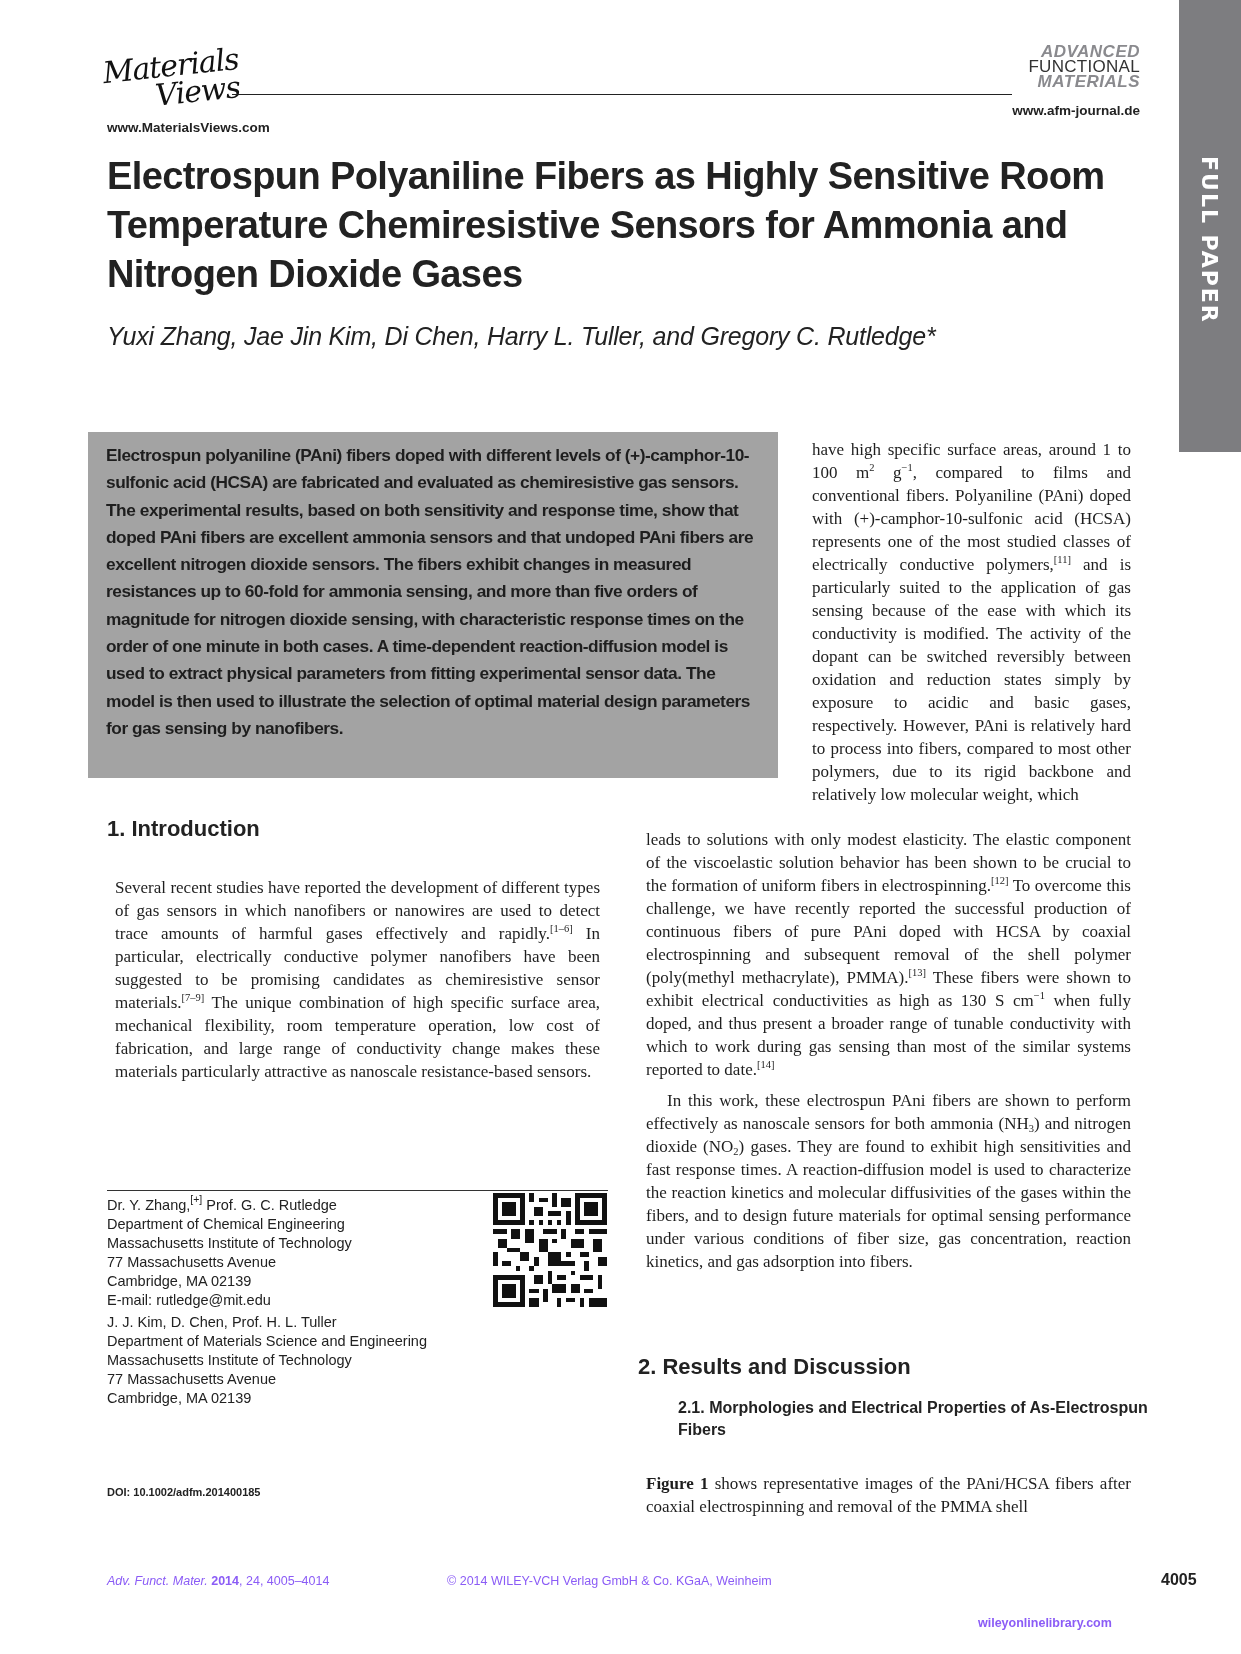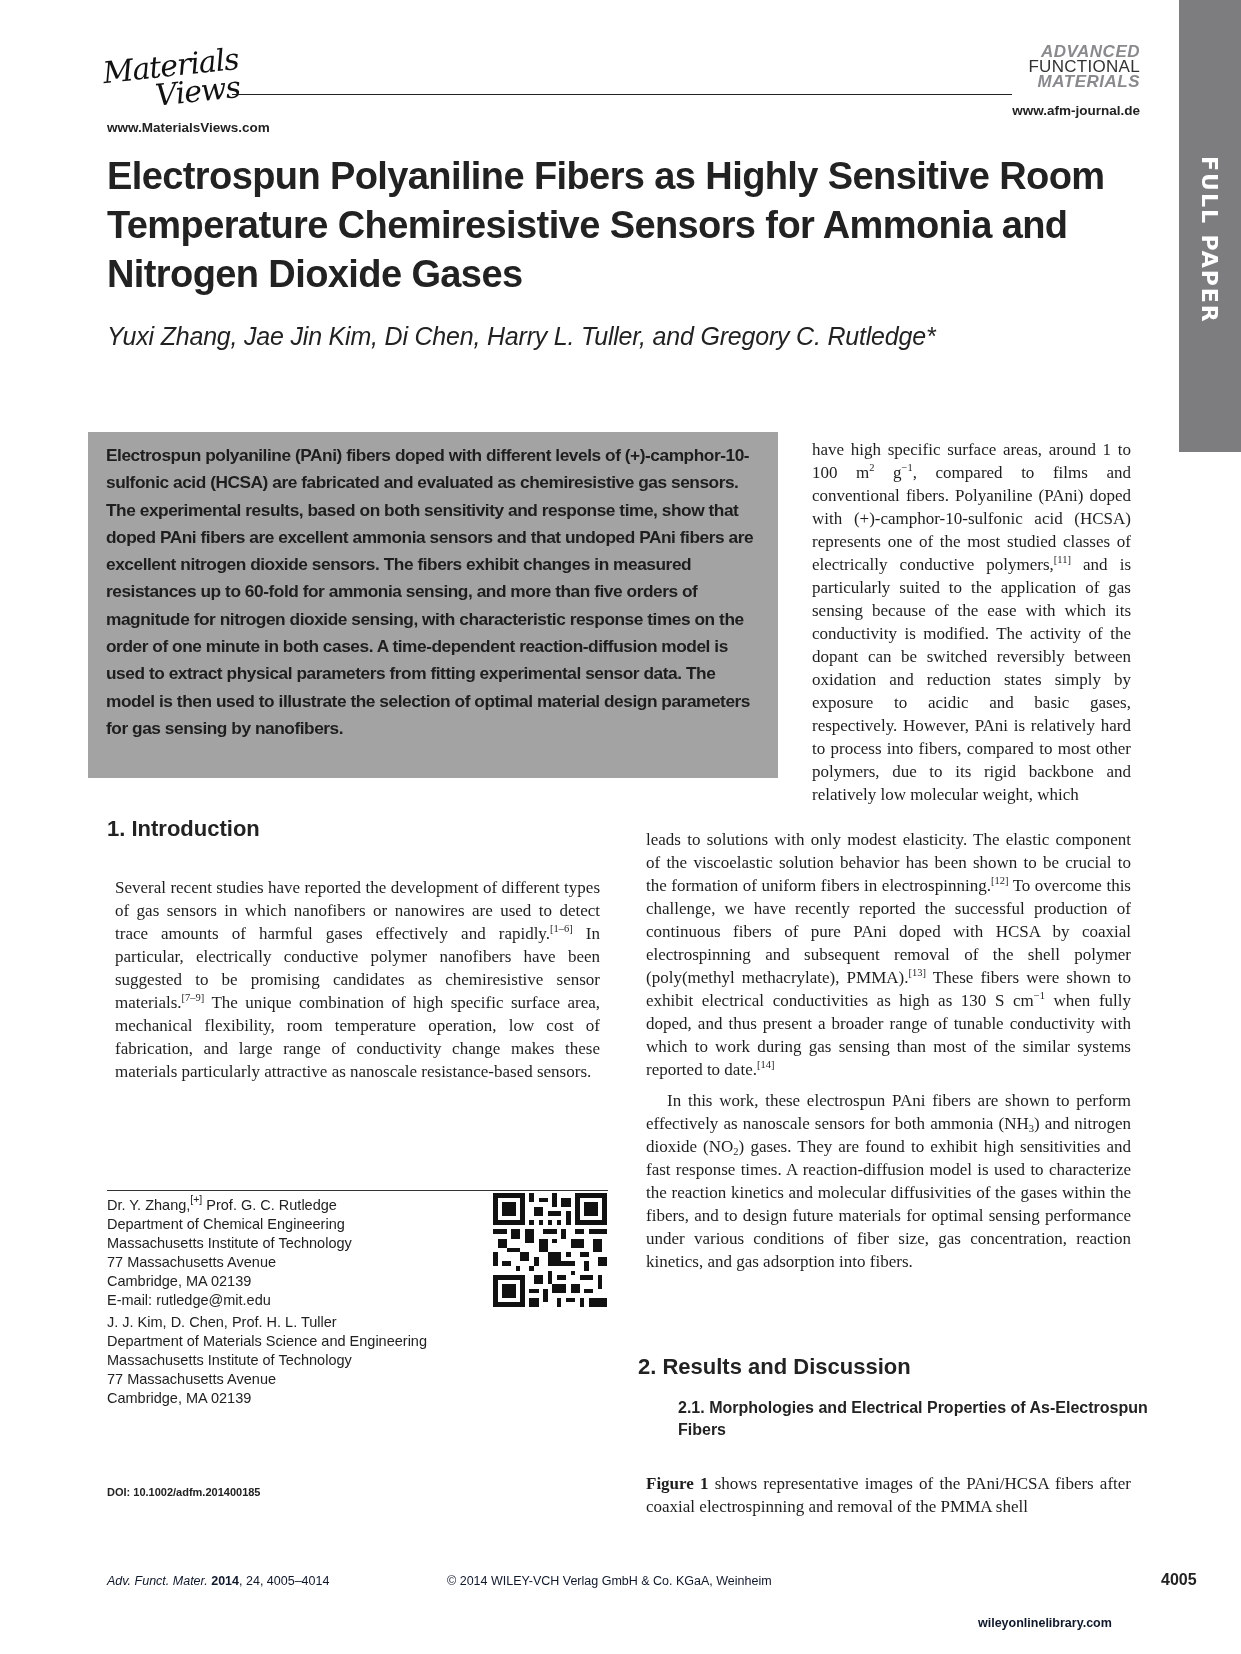--- a/index.html
+++ b/index.html
@@ -77,21 +77,21 @@
 
   
   .aff-rule { left: 107px; top: 1190px; width: 501px; height: 1px; background: #333; }
   .aff { left: 107px; top: 1196px; width: 380px; font-size: 14.5px; line-height: 19px; color: #222; }
   .aff .grp { margin-bottom: 3px; }
   .aff .line { display: block; white-space: nowrap; }
   .qr { left: 493px; top: 1193px; width: 114px; height: 114px; }
   .doi { left: 107px; top: 1486px; font-size: 11px; font-weight: bold; color: #222; }
 
   
-  .footer { top: 1574px; font-size: 12.5px; color: #0f172a; }
+  .footer { top: 1574px; font-size: 12.5px; color: #8b5cf6; }
   .foot-cite { left: 107px; }
   .foot-cite i { font-style: italic; }
   .foot-copy { left: 447px; }
   .foot-site { left: 978px; font-weight: bold; margin-top: 42px; }
   .foot-page { left: 1161px; top: 1571px; font-size: 16px; font-weight: bold; color: #222; }
 </style>
 </head>
 <body>
 
 <div class="abs logo-mv">

